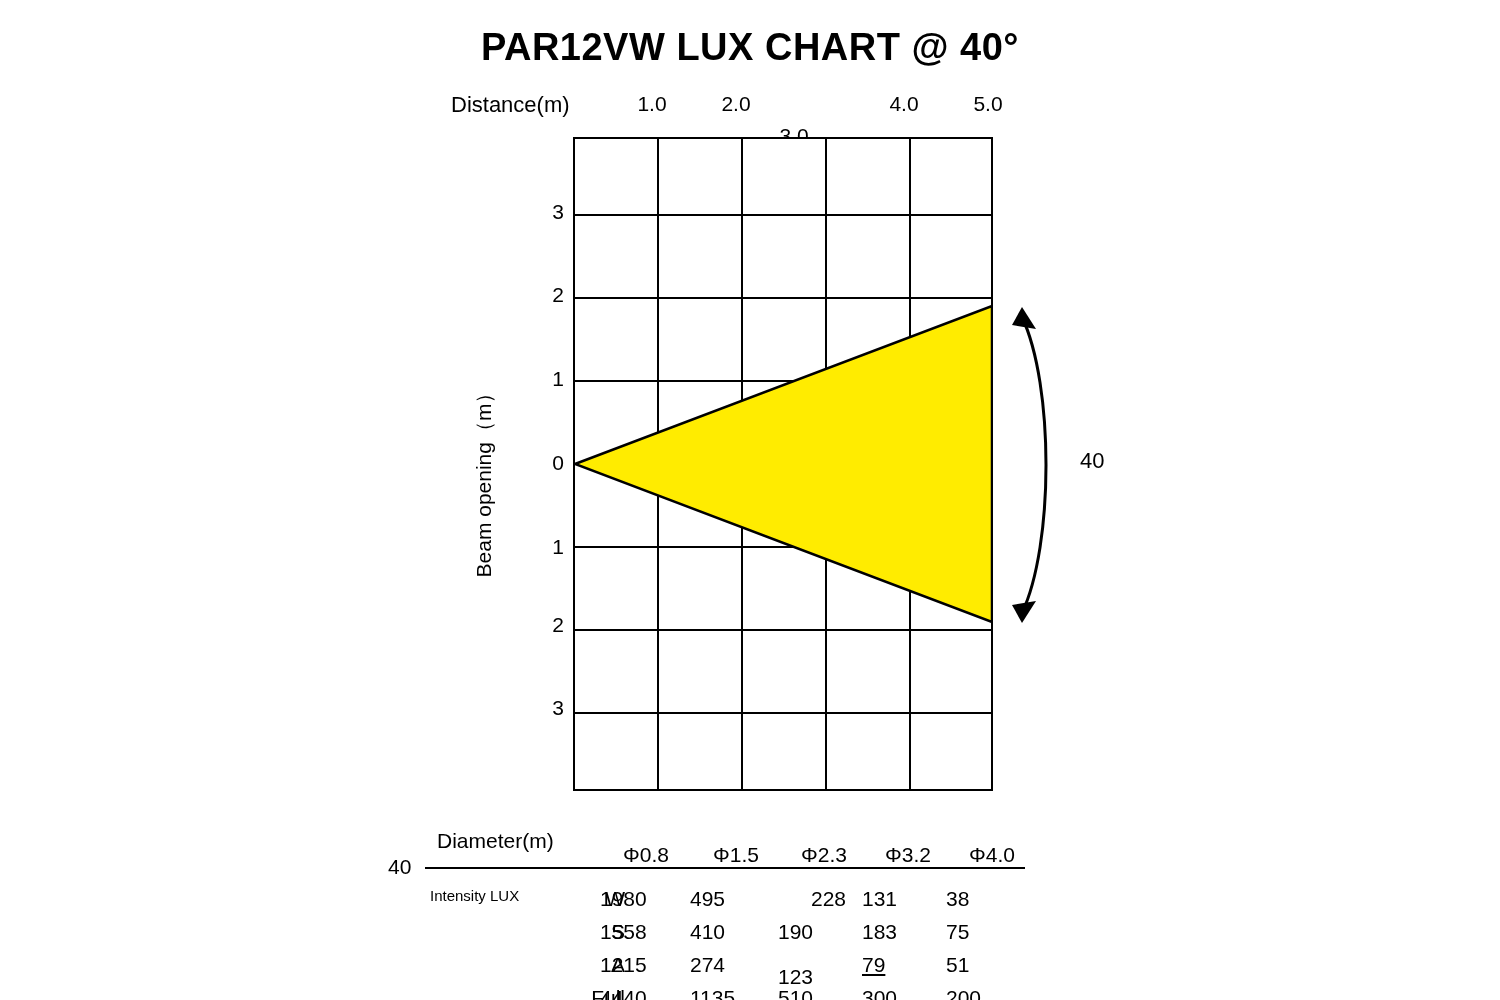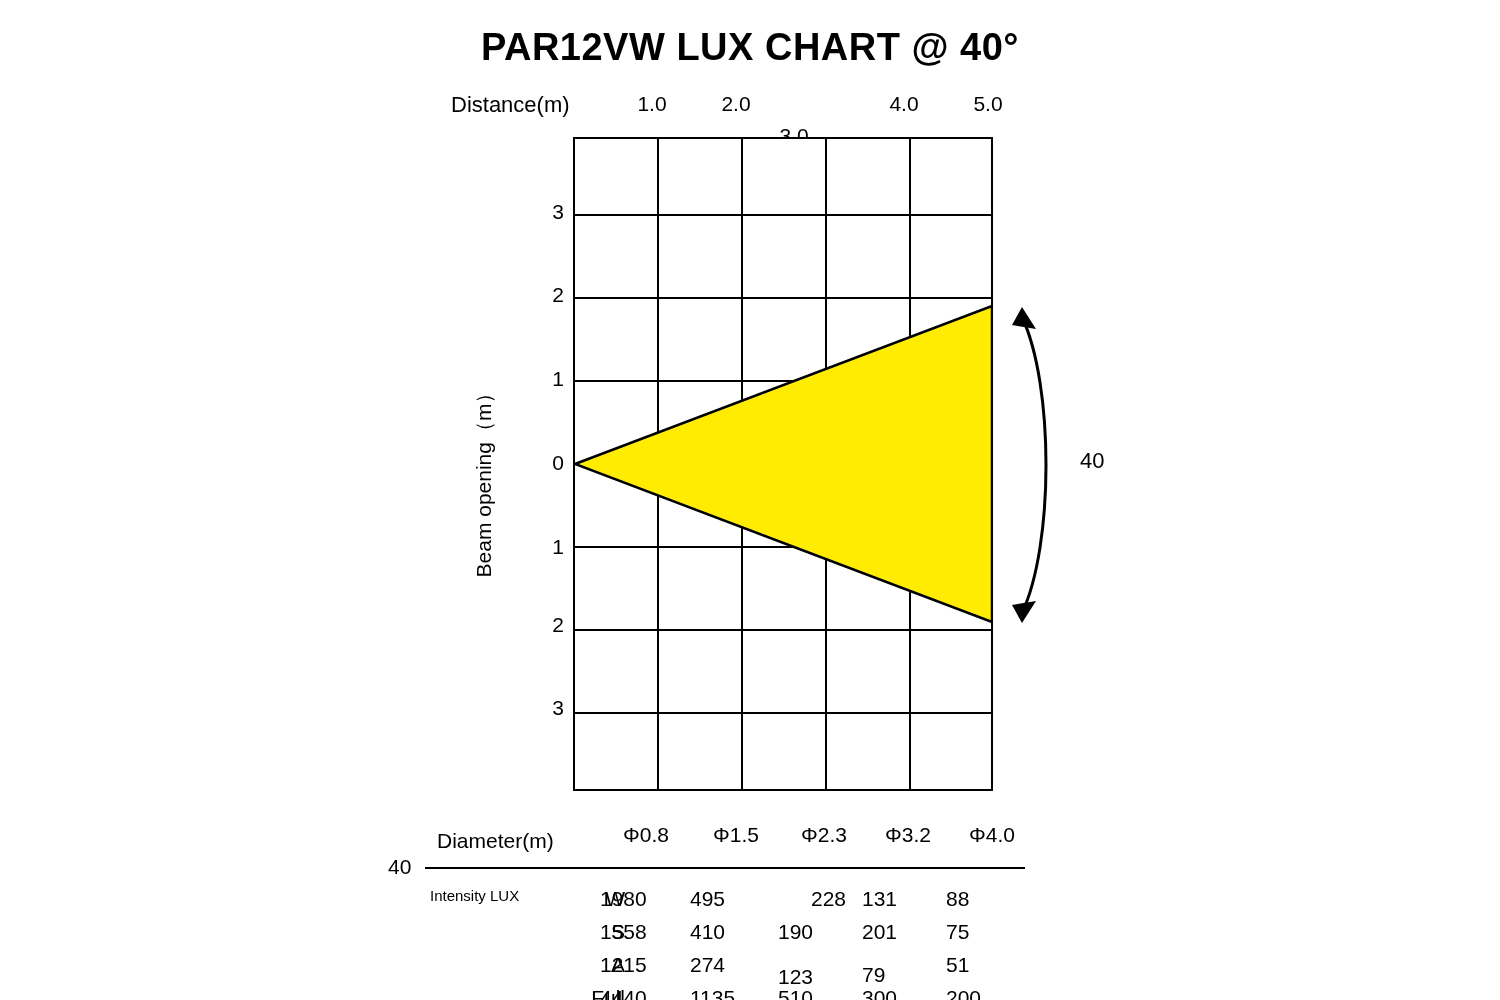--- a/index.html
+++ b/index.html
@@ -101,21 +101,21 @@
     font-size: 21px;
   }
   .diam-label {
     position: absolute;
     left: 437px;
     top: 14px;
     font-size: 21px;
   }
   .diam-cell {
     position: absolute;
-    top: 8px;
+    top: 28px;
     width: 92px;
     text-align: center;
     font-size: 21px;
   }
   .rule {
     position: absolute;
     left: 425px;
     top: 52px;
     width: 600px;
     height: 2px;
@@ -214,34 +214,34 @@
 
     <div class="rule-label">40</div>
     <div class="rule"></div>
 
     <div class="row-head" style="top:72px;">Intensity LUX</div>
     <div class="row-key" style="top:72px;">W</div>
     <div class="cell" style="left:600px; top:72px;">1980</div>
     <div class="cell" style="left:690px; top:72px;">495</div>
     <div class="cell" style="left:811px; top:72px;">228</div>
     <div class="cell" style="left:862px; top:72px;">131</div>
-    <div class="cell" style="left:946px; top:72px;">88</div>
+    <div class="cell" style="left:946px; top:72px;">38</div>
 
     <div class="row-key" style="top:105px;">S</div>
     <div class="cell" style="left:600px; top:105px;">1558</div>
     <div class="cell" style="left:690px; top:105px;">410</div>
     <div class="cell" style="left:778px; top:105px;">190</div>
-    <div class="cell" style="left:862px; top:105px;">201</div>
+    <div class="cell" style="left:862px; top:105px;">183</div>
     <div class="cell" style="left:946px; top:105px;">75</div>
 
     <div class="row-key" style="top:138px;">A</div>
     <div class="cell" style="left:600px; top:138px;">1215</div>
     <div class="cell" style="left:690px; top:138px;">274</div>
     <div class="cell" style="left:778px; top:138px;margin-top:12px;">123</div>
-    <div class="cell" style="left:862px; top:148px;">79</div>
+    <div class="cell" style="left:862px; top:138px;text-decoration:underline;">79</div>
     <div class="cell" style="left:946px; top:138px;">51</div>
 
     <div class="row-key" style="left:560px; width:65px; top:171px;">Full</div>
     <div class="cell" style="left:600px; top:171px;">4440</div>
     <div class="cell" style="left:690px; top:171px;">1135</div>
     <div class="cell" style="left:778px; top:171px;">510</div>
     <div class="cell" style="left:862px; top:171px;">300</div>
     <div class="cell" style="left:946px; top:171px;">200</div>
   </div>
 

